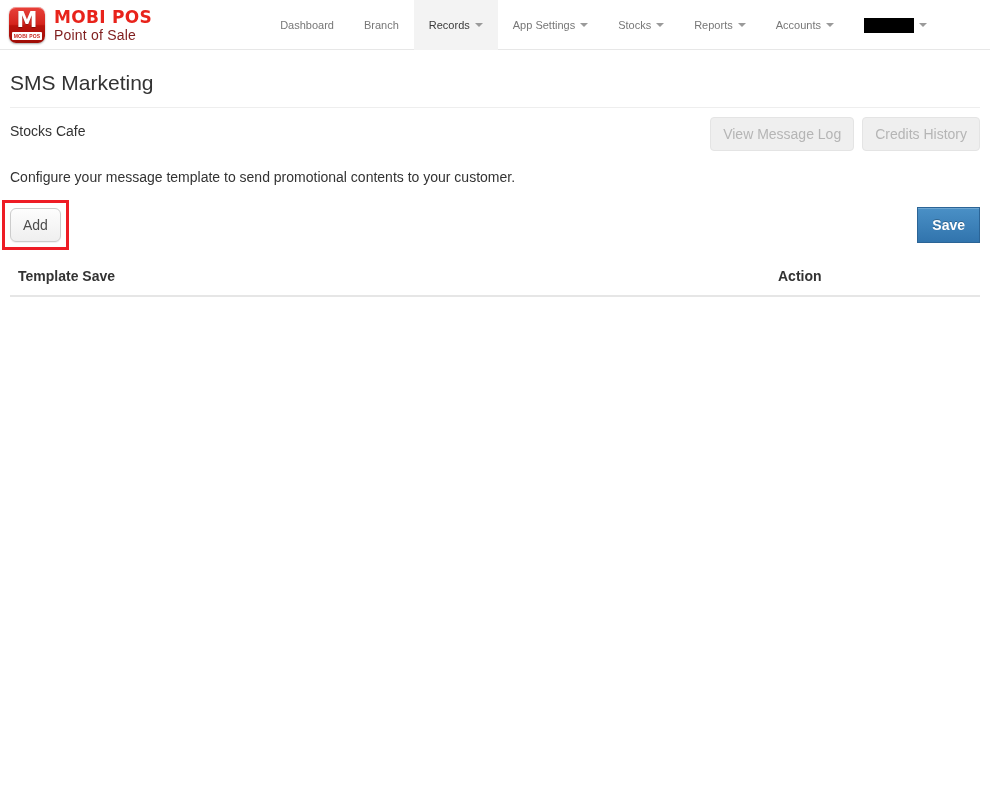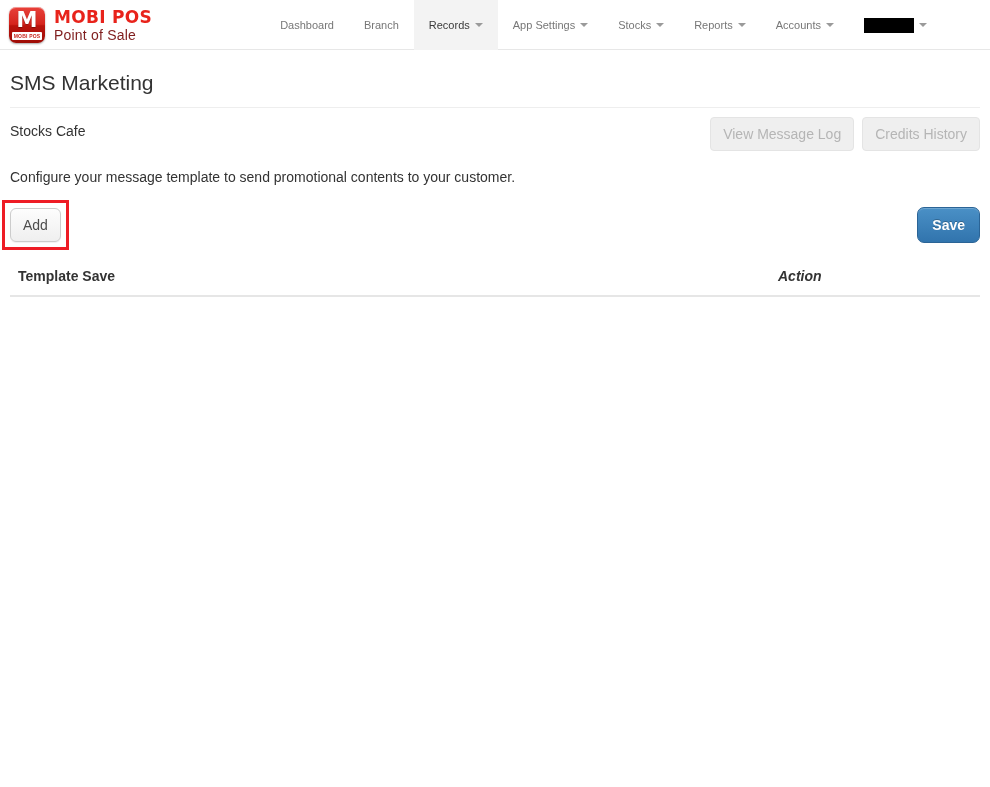--- a/index.html
+++ b/index.html
@@ -170,21 +170,21 @@
     border: 1px solid #cccccc;
     color: #4d4d4d;
     border-radius: 6px;
     box-shadow: 0 1px 1px rgba(0,0,0,.06);
   }
   .btn-primary {
     background: linear-gradient(to bottom, #4a90c6 0%, #3174ad 100%);
     border: 1px solid #2b6496;
     color: #ffffff;
     font-weight: bold;
-    border-radius: 7px;
+    border-radius: 0;
     padding: 7px 14px;
     text-shadow: 0 -1px 0 rgba(0,0,0,.25);
     box-shadow: inset 0 1px 0 rgba(255,255,255,.2);
   }
 
   .desc {
     margin-top: 16px;
     font-size: 14px;
     color: #333333;
     line-height: 20px;
@@ -218,21 +218,21 @@
   }
   .tbl th {
     text-align: left;
     font-size: 14px;
     color: #333333;
     font-weight: bold;
     padding: 8px 8px 9px 8px;
     border-bottom: 2px solid #e6e6e6;
     line-height: 20px;
   }
-  .tbl th.col-action { width: 210px; font-style: italic; }
+  .tbl th.col-action { width: 210px; }
 </style>
 </head>
 <body>
 
 <div class="navbar">
 
   <div class="brand">
     <div class="brand-logo">
       <div class="m">M</div>
       <div class="tag">MOBI POS</div>

